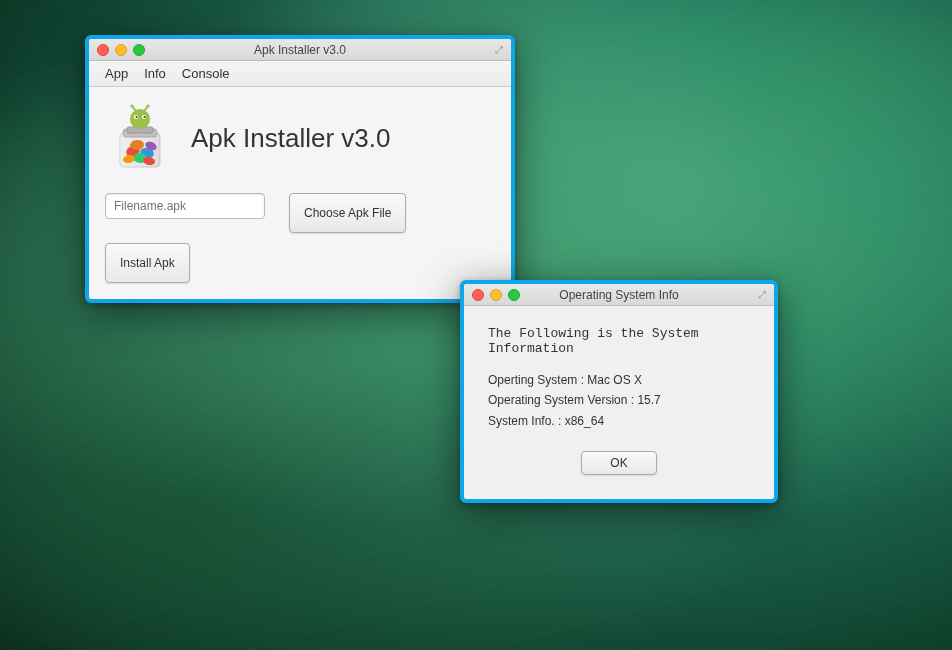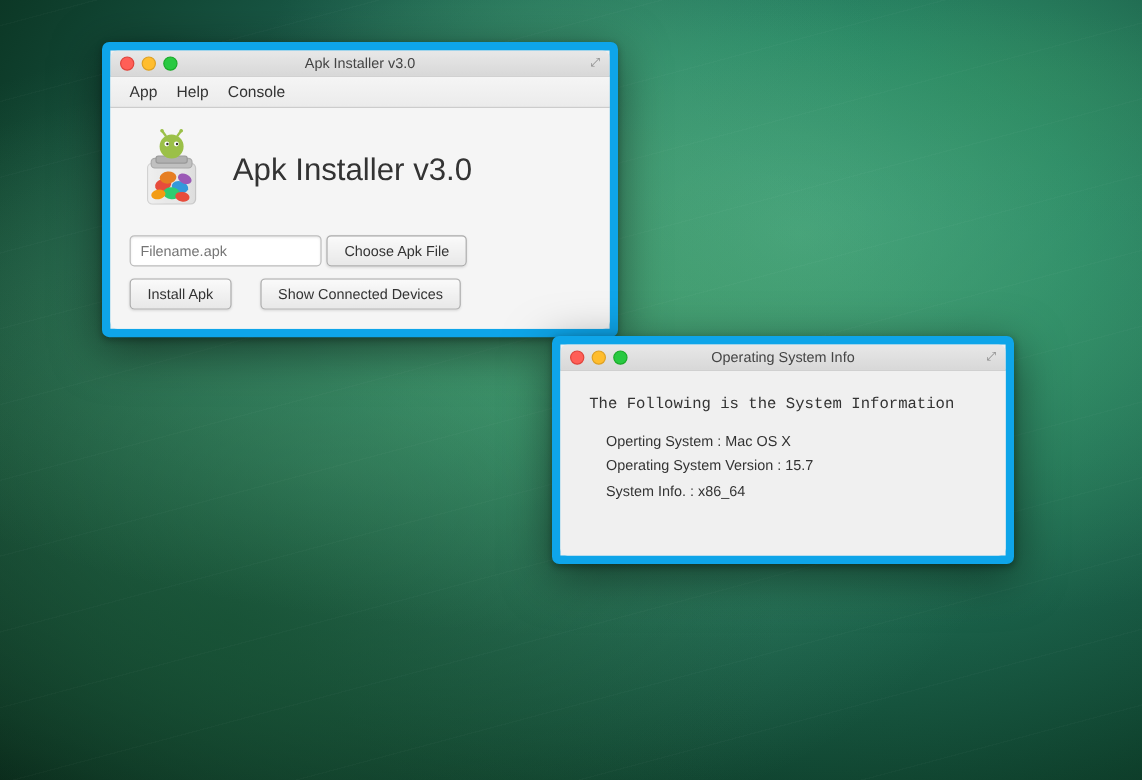--- a/index.html
+++ b/index.html
@@ -55,21 +55,21 @@
         radial-gradient(ellipse 80% 80% at 20% 80%, rgba(20,80,50,0.7) 0%, transparent 60%),
         radial-gradient(ellipse 60% 40% at 90% 10%, rgba(50,140,90,0.4) 0%, transparent 50%);
     }
 
     
     .window {
       position: absolute;
       background: #f0f0f0;
       border-radius: 6px;
       box-shadow: 0 10px 40px rgba(0,0,0,0.5), 0 2px 6px rgba(0,0,0,0.3);
-      border: 7px solid #0ea5e9;
+      border: 4px solid #0ea5e9;
     }
 
     .window-titlebar {
       display: flex;
       align-items: center;
       height: 22px;
       background: linear-gradient(to bottom, #e8e8e8, #d8d8d8);
       border-bottom: 1px solid #bbb;
       border-radius: 6px 6px 0 0;
       padding: 0 8px;
@@ -153,59 +153,59 @@
     }
 
     .apk-title {
       font-size: 26px;
       font-weight: 300;
       color: #333;
     }
 
     .apk-controls-row1 {
       display: flex;
-      gap: 4px;
+      gap: 24px;
       margin-bottom: 10px;
     }
 
     .apk-controls-row2 {
       display: flex;
-      gap: 24px;
+      gap: 0;
     }
 
     .text-input {
       height: 26px;
       padding: 0 8px;
       border: 1px solid #bbb;
       border-radius: 4px;
       background: white;
       font-size: 12px;
       color: #aaa;
       width: 160px;
       box-shadow: inset 0 1px 2px rgba(0,0,0,0.1);
     }
 
     .mac-button {
-      height: 26px;
+      height: 40px;
       padding: 0 14px;
       border: 1px solid #aaa;
       border-radius: 4px;
       background: linear-gradient(to bottom, #fafafa, #e8e8e8);
       font-size: 12px;
       color: #333;
       cursor: pointer;
       box-shadow: 0 1px 2px rgba(0,0,0,0.1);
       white-space: nowrap;
     }
 
     
     .osinfo-window {
       left: 460px;
       top: 280px;
-      width: 385px;
+      width: 318px;
     }
 
     .osinfo-content {
       padding: 20px 24px 24px;
       background: #f0f0f0;
       border-radius: 0 0 6px 6px;
     }
 
     .osinfo-heading {
       font-size: 13px;
@@ -216,21 +216,20 @@
     }
 
     .osinfo-lines {
       margin-bottom: 20px;
     }
 
     .osinfo-line {
       font-size: 12px;
       color: #333;
       line-height: 1.7;
-      margin-left: 14px;
     }
 
     .osinfo-ok-row {
       display: flex;
       justify-content: center;
     }
 
     .ok-button {
       height: 24px;
       padding: 0 28px;
@@ -262,21 +261,21 @@
       <div class="traffic-light traffic-close"></div>
       <div class="traffic-light traffic-minimize"></div>
       <div class="traffic-light traffic-maximize"></div>
     </div>
     <span class="window-title">Apk Installer v3.0</span>
     <span class="window-expand">⤢</span>
   </div>
 
   <div class="menu-bar">
     <div class="menu-item">App</div>
-    <div class="menu-item">Help</div>
+    <div class="menu-item">Info</div>
     <div class="menu-item">Console</div>
   </div>
 
   <div class="apk-content">
     <div class="apk-header">
 
       <div class="android-icon">
         <svg class="android-svg" viewBox="0 0 70 70" xmlns="http://www.w3.org/2000/svg">
 
           <rect x="15" y="30" width="40" height="34" rx="4" fill="#e8e8e8" stroke="#ccc" stroke-width="1"></rect>
@@ -316,21 +315,20 @@
       <div class="apk-title">Apk Installer v3.0</div>
     </div>
 
     <div class="apk-controls-row1">
       <input class="text-input" type="text" placeholder="Filename.apk" style="">
       <button class="mac-button">Choose Apk File</button>
     </div>
 
     <div class="apk-controls-row2">
       <button class="mac-button">Install Apk</button>
-      <button class="mac-button">Show Connected Devices</button>
     </div>
   </div>
 </div>
 
 <div class="window osinfo-window">
   <div class="window-titlebar">
     <div class="window-controls">
       <div class="traffic-light traffic-close"></div>
       <div class="traffic-light traffic-minimize"></div>
       <div class="traffic-light traffic-maximize"></div>
@@ -339,14 +337,17 @@
     <span class="window-expand">⤢</span>
   </div>
 
   <div class="osinfo-content">
     <div class="osinfo-heading">The Following is the System Information</div>
     <div class="osinfo-lines">
       <div class="osinfo-line">Operting System : Mac OS X</div>
       <div class="osinfo-line">Operating System Version : 15.7</div>
       <div class="osinfo-line">System Info. : x86_64</div>
     </div>
+    <div class="osinfo-ok-row">
+      <button class="ok-button">OK</button>
+    </div>
   </div>
 </div>
 
 </body></html>

